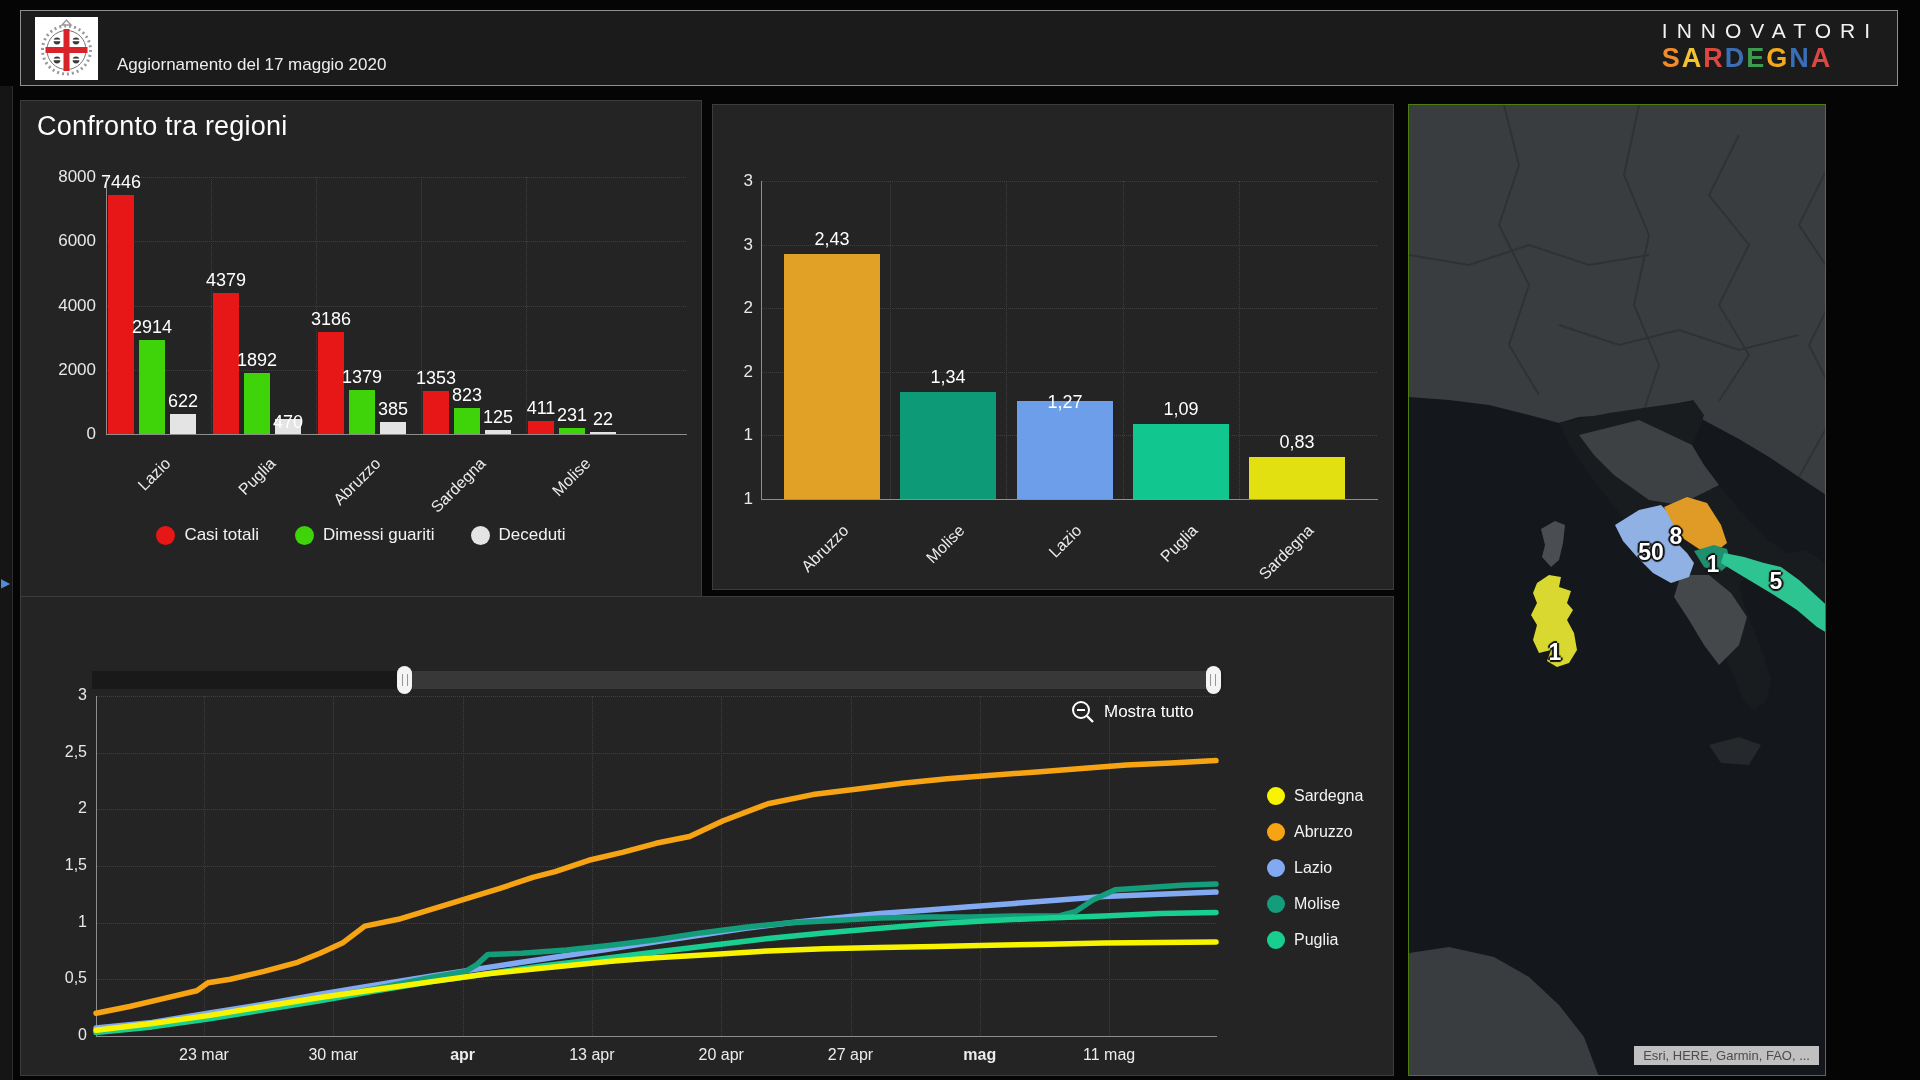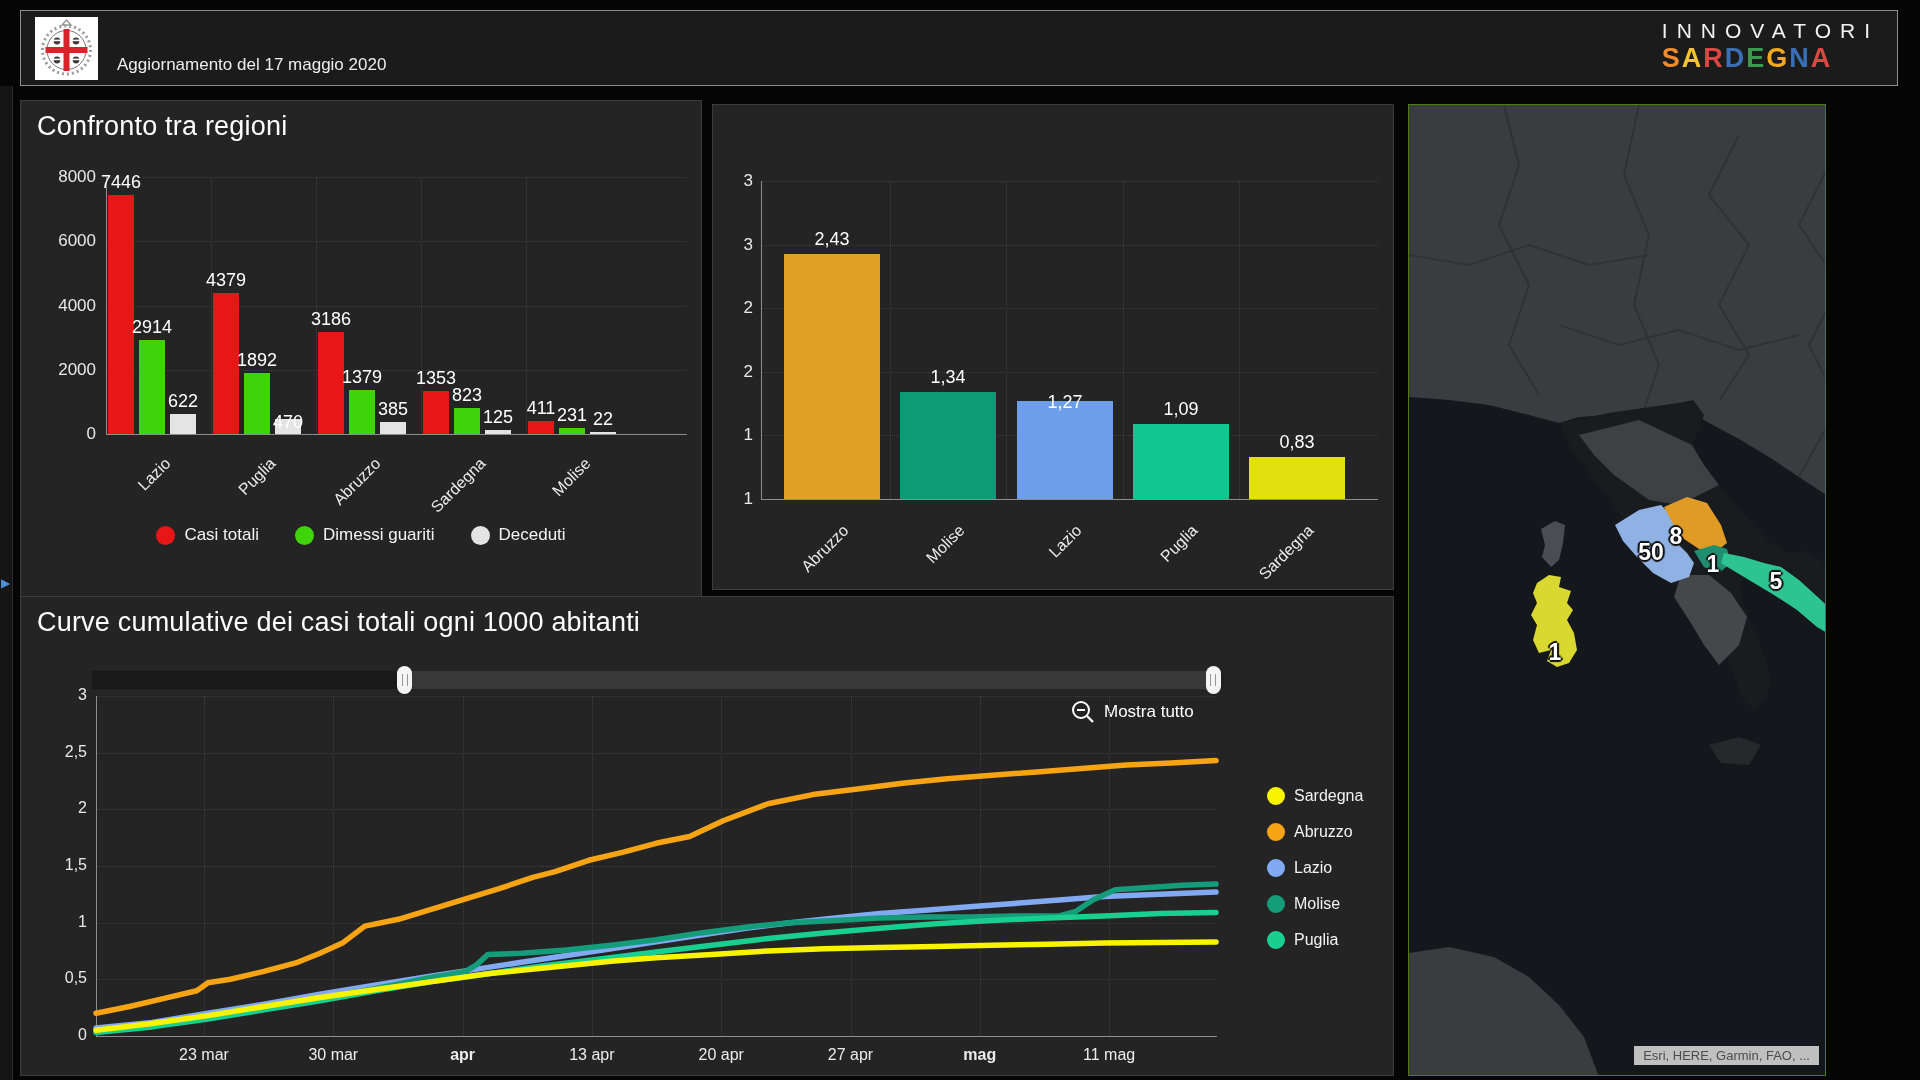--- a/index.html
+++ b/index.html
@@ -185,21 +185,20 @@
         <div class="bar" style="left: 420px; top: 318.952px; width: 96px; height: 75.048px; background: rgb(18, 199, 143);"></div>
         <div class="val-label" style="left: 428px; top: 293.952px; width: 80px;">1,09</div>
         <div class="cat-label" style="left: 386px; top: 414px;">Puglia</div>
         <div class="bar" style="left: 536px; top: 352.024px; width: 96px; height: 41.976px; background: rgb(227, 224, 17);"></div>
         <div class="val-label" style="left: 544px; top: 327.024px; width: 80px;">0,83</div>
         <div class="cat-label" style="left: 502px; top: 414px;">Sardegna</div>
       </div>
   </div>
 
   <div class="panel" id="panel3" style="left:20px;top:596px;width:1374px;height:480px;">
-    <div class="panel-title">Curve cumulative dei casi totali ogni 1000 abitanti</div>
     <div id="slider-track">
         <div style="position: absolute; left: 0px; top: 0px; width: 312.432px; height: 18px; background: rgb(25, 25, 25);"></div>
         <div style="position: absolute; left: 312.432px; top: 0px; width: 808.248px; height: 18px; background: rgb(56, 56, 56);"></div>
         <div class="slider-handle" style="left: 305.432px;">
           <div class="slider-slit"></div>
         </div>
         <div class="slider-handle" style="left: 1113.68px;">
           <div class="slider-slit"></div>
         </div>
       </div>

